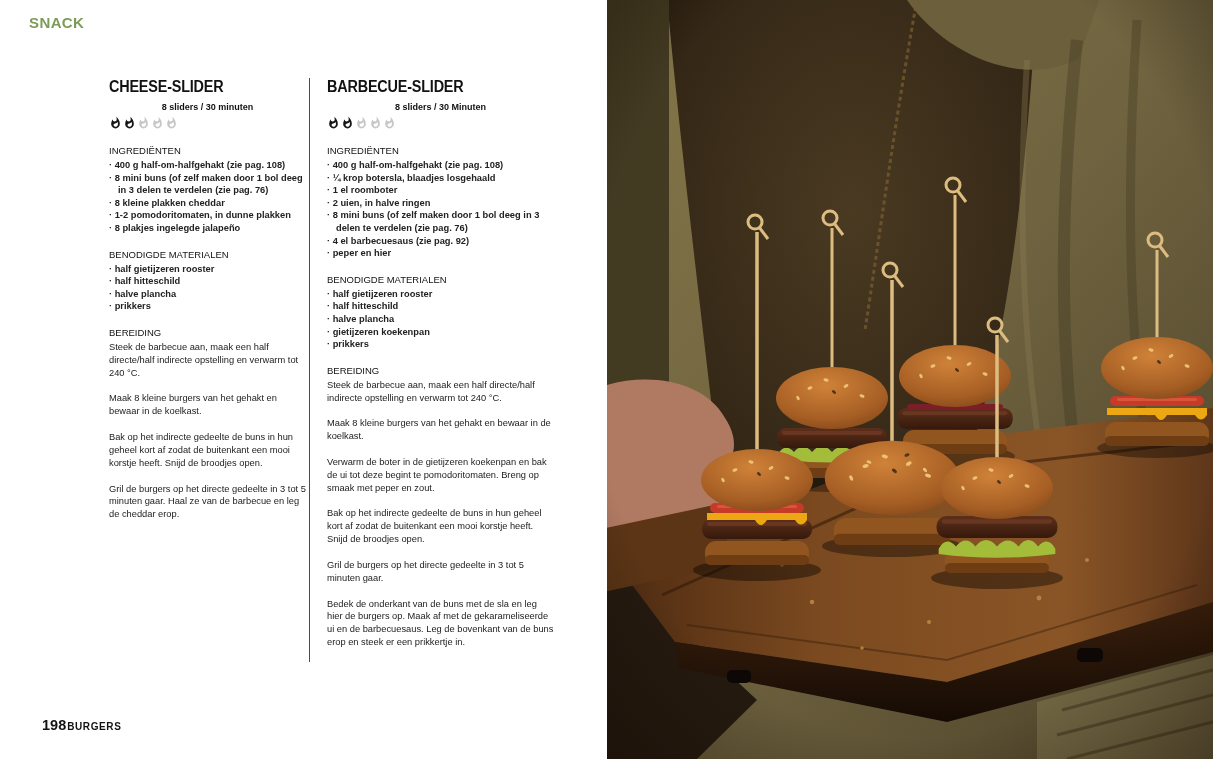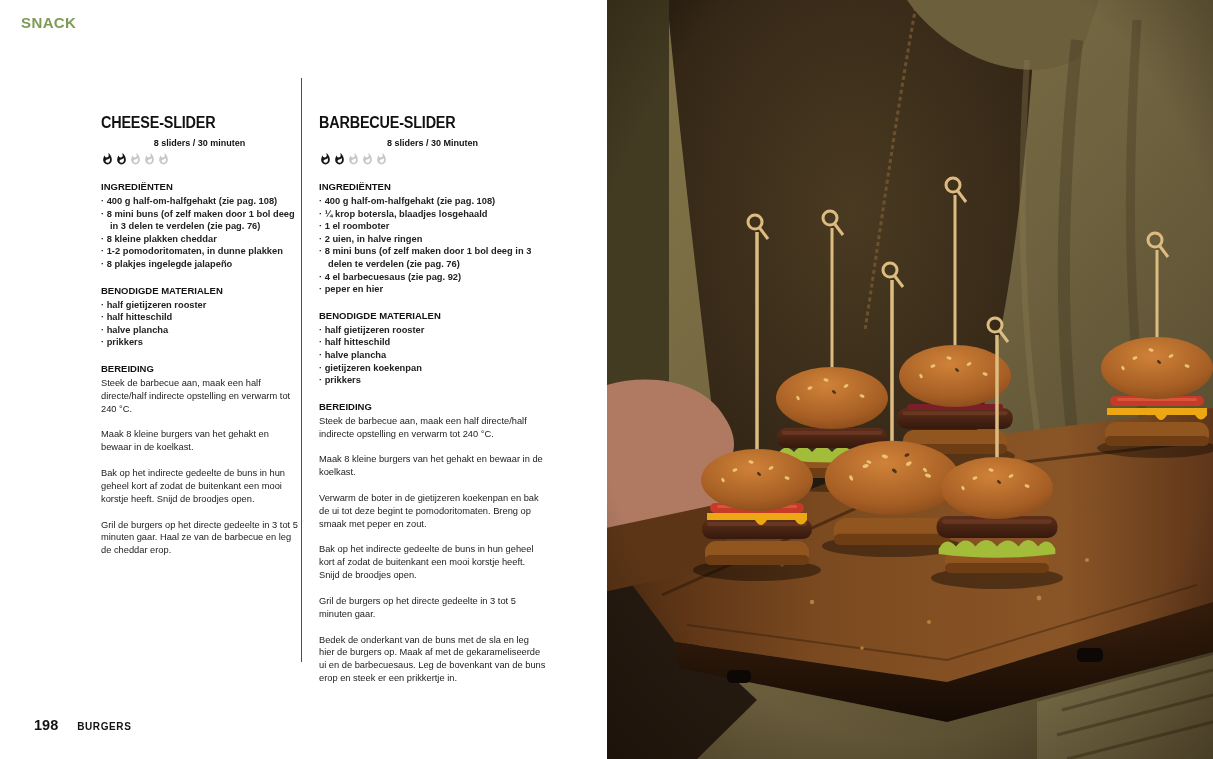--- a/index.html
+++ b/index.html
@@ -6,63 +6,63 @@
   html,body { margin:0; padding:0; }
   body {
     width:1213px; height:759px; position:relative; overflow:hidden;
     background:#ffffff;
     font-family:"Liberation Sans", sans-serif;
     color:#1b1b1b;
     -webkit-font-smoothing:antialiased;
   }
 
   
-  .left-page { position:absolute; left:4px; top:0; width:633px; height:759px; background:#fff; }
+  .left-page { position:absolute; left:12px; top:0; width:633px; height:759px; background:#fff; }
 
   .section-label {
     position:absolute; left:17px; top:14px;
     font-size:15px; font-weight:bold; letter-spacing:.4px;
     color:#7d9b58;
   }
 
-  .col { position:absolute; top:78px;margin-top:36px; }
+  .col { position:absolute; top:78px; }
   .col1 { left:97px;  width:197px; }
   .col2 { left:315px; width:227px; }
 
   .divider {
     position:absolute; left:297px; top:78px;
     width:1px; height:584px; background:#4c4c4c;
   }
 
   .recipe-title {
     margin:0; font-size:16px; font-weight:bold; letter-spacing:-.2px;
     color:#121212; white-space:nowrap;
     transform:scaleX(.9); transform-origin:left center;
   }
   .recipe-meta { margin-top:6px; font-size:9px; font-weight:bold; color:#121212;text-align:center; }
 
   .flames { margin-top:4px; height:15px; display:flex; gap:1px; }
   .flame { color:#c7c7c7; display:inline-block; line-height:0; }
   .flame.on { color:#161616; }
   .flame svg { width:13px; height:14px; display:block; }
 
-  .sec-heading { margin:14px 0 3px 0; font-size:9.5px; font-weight:bold; color:#121212; }
+  .sec-heading { margin:14px 0 3px 0; font-size:9.5px; font-weight:normal; color:#121212; }
 
   ul.plain { list-style:none; margin:0; padding:0; }
   ul.plain li {
     font-size:9.3px; line-height:12.6px; font-weight:bold; color:#222;
     padding-left:9px; text-indent:-9px;
   }
   ul.plain li::before { content:"· "; }
   ul.plain.mat li { font-weight:bold; }
 
   .prep p { margin:0 0 12.8px 0; font-size:9.3px; line-height:12.9px; color:#222; }
   .prep p:last-child { margin-bottom:0; }
 
-  .page-footer { position:absolute; left:30px; top:717px; display:flex; align-items:baseline; gap:19px; }
+  .page-footer { position:absolute; left:30px; top:717px; display:flex; align-items:baseline; gap:1px; }
   .page-number { font-size:14.5px; font-weight:bold; color:#121212; }
   .chapter-label { font-size:10px; font-weight:bold; letter-spacing:.6px; color:#121212; }
 
   
   .photo { position:absolute; left:607px; top:0; width:606px; height:759px; }
   .photo svg { display:block; }
 </style>
 </head>
 <body>
 

